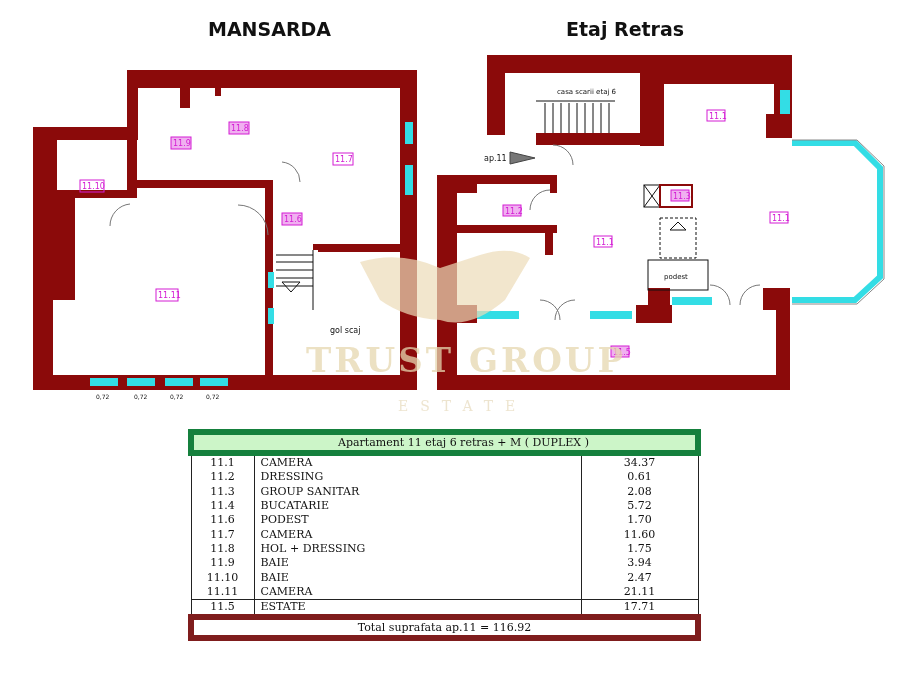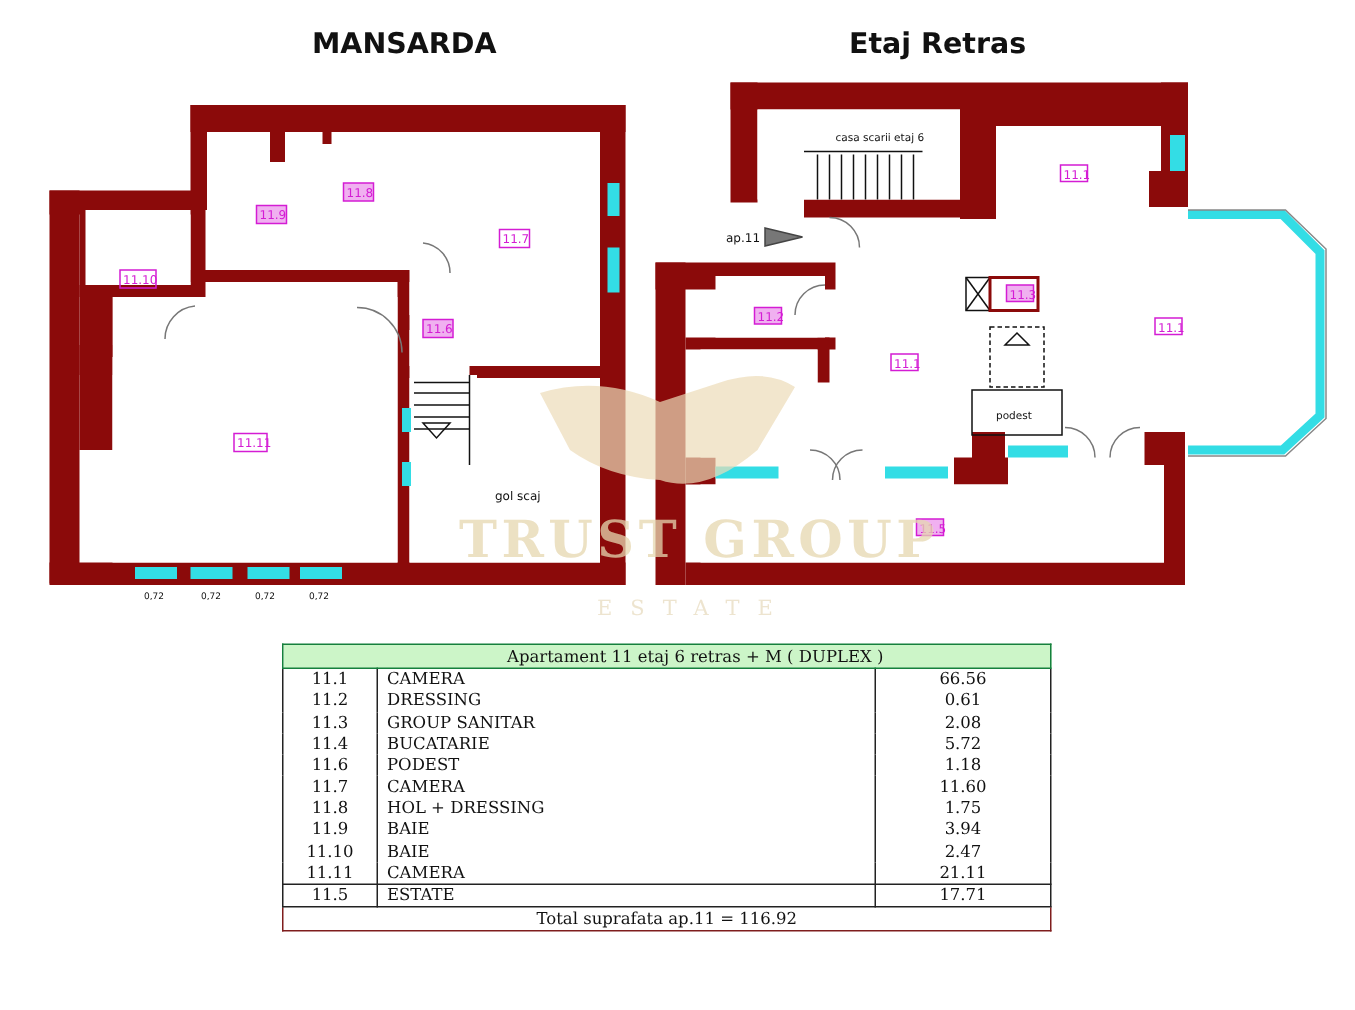--- a/index.html
+++ b/index.html
@@ -7,22 +7,22 @@
   .title { position:absolute; top:18px; font-family:"DejaVu Sans", sans-serif; font-weight:bold; font-size:19px; color:#111; }
   #title-left { left:208px;text-align:right; }
   #title-right { left:566px; }
   svg.plan { position:absolute; left:0; top:0; }
   .wm { position:absolute; font-family:"DejaVu Serif", serif; color:#e6d7b0; opacity:0.75; letter-spacing:3px; }
   #wm-main { left:306px; top:340px; font-size:34px; font-weight:bold; }
   #wm-sub { left:398px; top:398px; font-size:14px; letter-spacing:12px; color:#e8dcc0; }
   table.area { position:absolute; left:188px; top:429px; width:513px; border-collapse:collapse;
     font-family:"DejaVu Serif", serif; font-size:11px; color:#111; }
   table.area td { padding:0 4px; height:14.3px; line-height:14px; border-left:1px solid #222; border-right:1px solid #222; }
-  table.area tr.head td, table.area tr.sub td { background:#ccf5c8; text-align:center; border:1px solid #15803d; height:15px;padding-left:42px; }
-  table.area tr.total td { text-align:center; border:1px solid #7f1d1d; height:15px; }
+  table.area tr.head td, table.area tr.sub td { background:#ccf5c8; text-align:center; border:6px solid #15803d; height:15px;padding-left:42px; }
+  table.area tr.total td { text-align:center; border:6px solid #7f1d1d; height:15px; }
   table.area td.code { width:54px; text-align:center; }
   table.area td.name { text-align:left; padding-left:6px; }
   table.area td.val { width:108px; text-align:center; }
   table.area tr.last td { border-bottom:1px solid #222; }
   table.area tr.terasa td { border-top:1px solid #222; border-bottom:1px solid #222; }
   .lbl { font-family:"DejaVu Sans", sans-serif; font-size:8px; fill:#d41cd4; }
   .dim { font-family:"DejaVu Sans", sans-serif; font-size:6px; fill:#111; }
 </style>
 </head>
 <body>
@@ -194,41 +194,41 @@
 <div class="wm" id="wm-sub">ESTATE</div>
 
 <table class="area">
   <tbody>
       <tr class="head">
     <td colspan="3">Apartament 11 etaj 6 retras + M ( DUPLEX )</td>
   </tr>
   <tr>
         <td class="code">11.1</td>
         <td class="name">CAMERA</td>
-        <td class="val">66.56</td>
+        <td class="val">34.37</td>
       </tr>
   <tr>
         <td class="code">11.2</td>
         <td class="name">DRESSING</td>
         <td class="val">0.61</td>
       </tr>
   <tr>
         <td class="code">11.3</td>
         <td class="name">GROUP SANITAR</td>
         <td class="val">2.08</td>
       </tr>
   <tr>
         <td class="code">11.4</td>
         <td class="name">BUCATARIE</td>
         <td class="val">5.72</td>
       </tr>
   <tr>
         <td class="code">11.6</td>
         <td class="name">PODEST</td>
-        <td class="val">1.18</td>
+        <td class="val">1.70</td>
       </tr>
   <tr>
         <td class="code">11.7</td>
         <td class="name">CAMERA</td>
         <td class="val">11.60</td>
       </tr>
   <tr>
         <td class="code">11.8</td>
         <td class="name">HOL + DRESSING</td>
         <td class="val">1.75</td>

